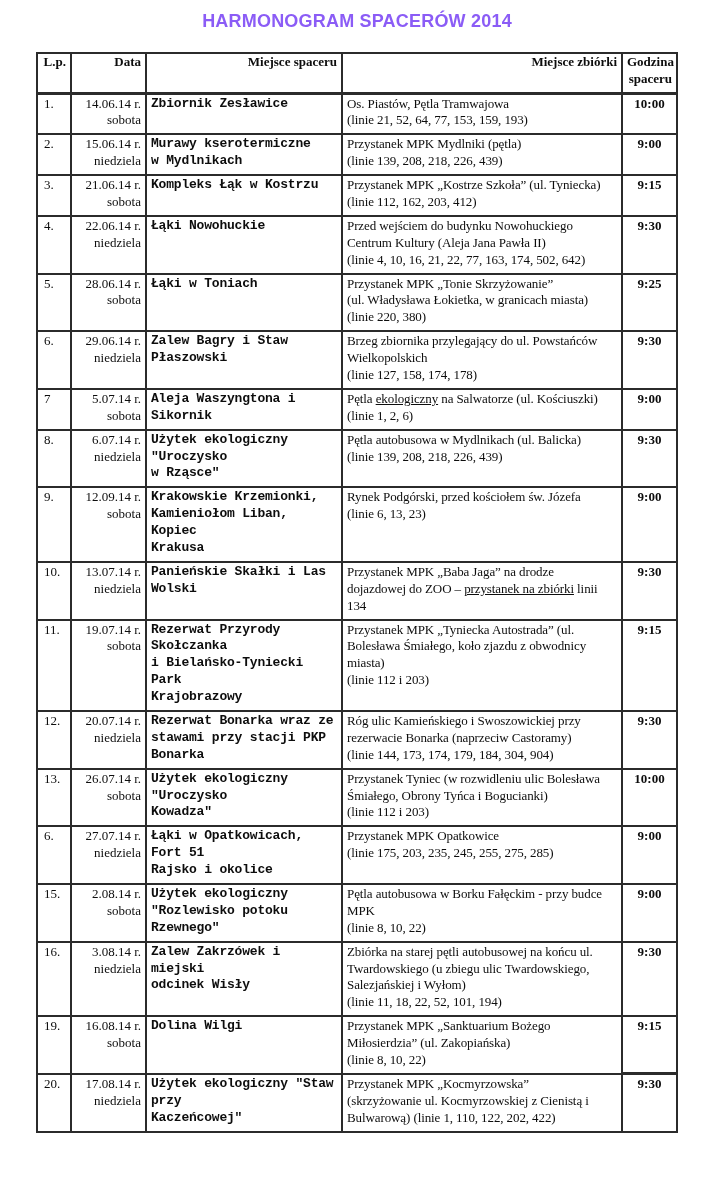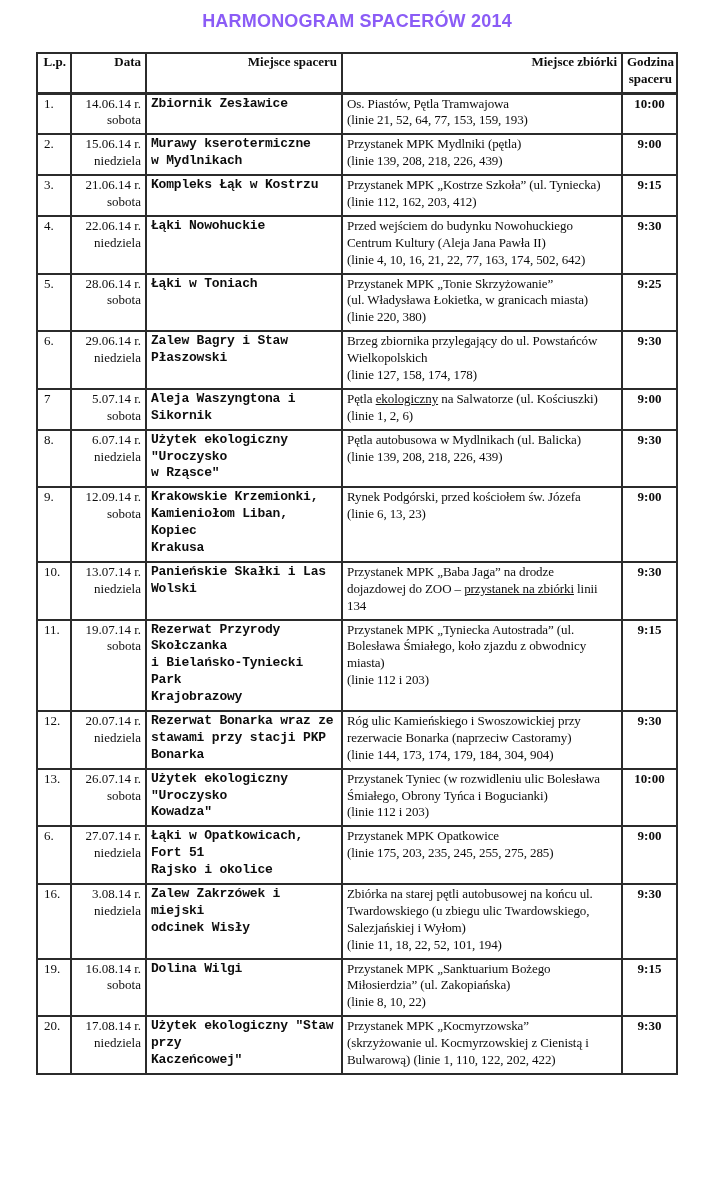--- a/index.html
+++ b/index.html
@@ -214,20 +214,31 @@
         <tr>
       <td class="col-num">6.</td>
       <td class="col-date"><div>27.07.14 r.</div><div>niedziela</div></td>
       <td class="col-place">Łąki w Opatkowicach, Fort 51
 Rajsko i okolice</td>
       <td class="col-meeting">Przystanek MPK Opatkowice
 (linie 175, 203, 235, 245, 255, 275, 285)</td>
       <td class="col-time">9:00</td>
     </tr>
         <tr>
+      <td class="col-num">15.</td>
+      <td class="col-date"><div>2.08.14 r.</div><div>sobota</div></td>
+      <td class="col-place">Użytek ekologiczny
+"Rozlewisko potoku
+Rzewnego"</td>
+      <td class="col-meeting">Pętla autobusowa w Borku Fałęckim - przy budce
+MPK
+(linie 8, 10, 22)</td>
+      <td class="col-time">9:00</td>
+    </tr>
+        <tr>
       <td class="col-num">16.</td>
       <td class="col-date"><div>3.08.14 r.</div><div>niedziela</div></td>
       <td class="col-place">Zalew Zakrzówek i miejski
 odcinek Wisły</td>
       <td class="col-meeting">Zbiórka na starej pętli autobusowej na końcu ul.
 Twardowskiego (u zbiegu ulic Twardowskiego,
 Salezjańskiej i Wyłom)
 (linie 11, 18, 22, 52, 101, 194)</td>
       <td class="col-time">9:30</td>
     </tr>

